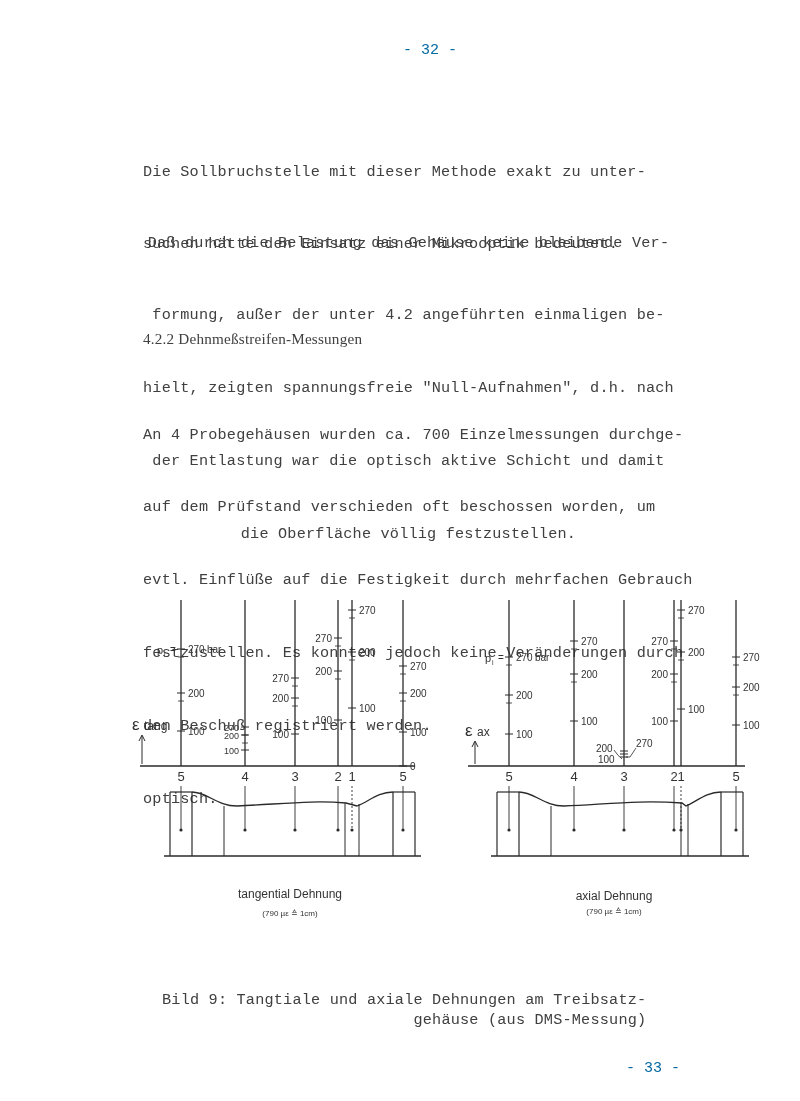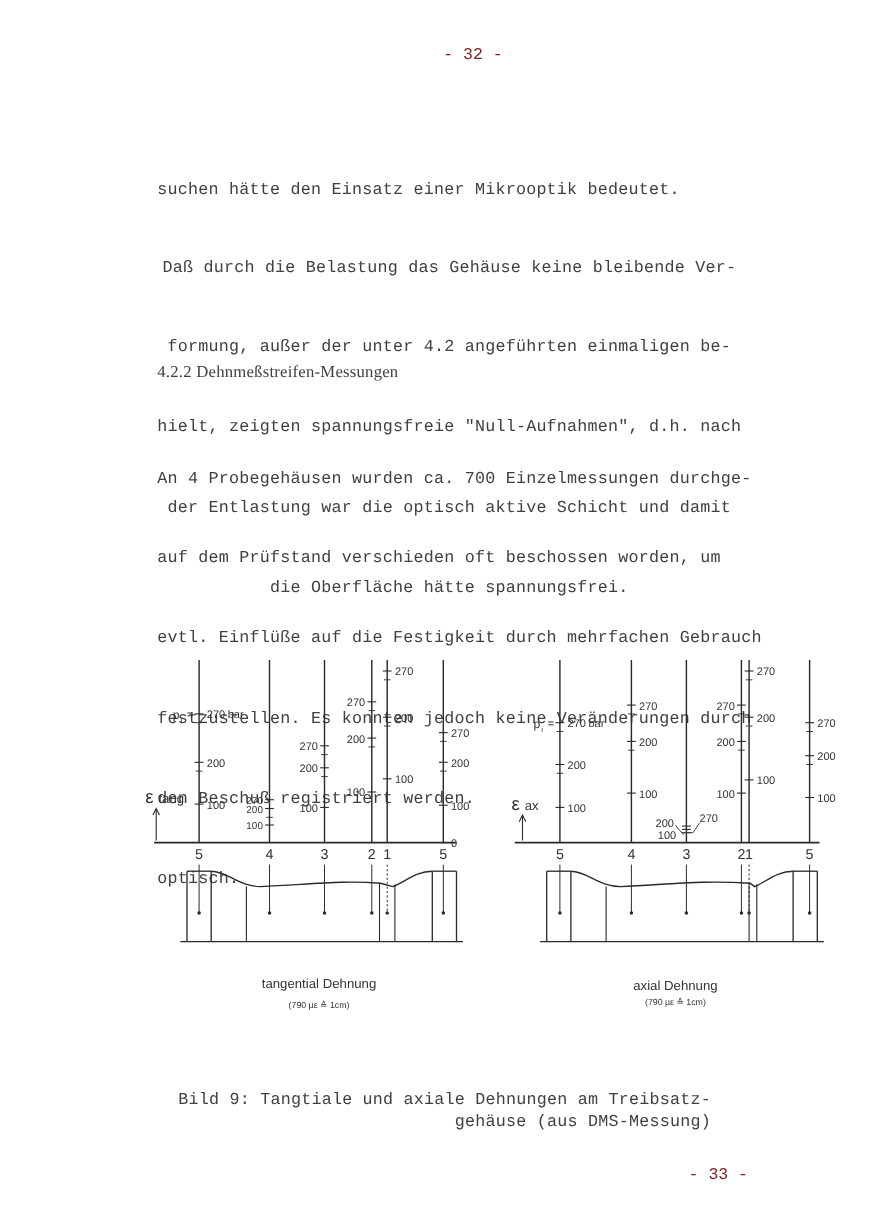--- a/index.html
+++ b/index.html
@@ -1,46 +1,47 @@
 <!DOCTYPE html>
 <html><head>
 <meta charset="utf-8">
 <style>
   html, body { margin: 0; padding: 0; background: #ffffff; }
   body { width: 800px; height: 1101px; position: relative; overflow: hidden; color: #3a3a3a; }
   .mono { font-family: "Liberation Mono", "DejaVu Sans Mono", monospace; font-size: 15.2px; letter-spacing: 0.2px; color: #404040; }
-  .pagenum { position: absolute; font-family: "Liberation Mono", monospace; font-size: 15px; color: #7f1d1d; }
+  .pagenum { position: absolute; font-family: "Liberation Mono", monospace; font-size: 15px; color: #0369a1; }
   #pn-top { left: 403px; top: 42px; }
   #pn-bottom { left: 626px; top: 1060px; text-align: center; }
   .para { position: absolute; left: 143px; line-height: 24.3px; white-space: pre; margin: 0; }
   .para div { white-space: pre; }
   #p1 { top: 111px; }
   #p2 { top: 182px; text-align: center; }
   #heading { top: 327px; font-family: Liberation Serif, serif; }
   #p3 { top: 374px; }
   #figure { position: absolute; left: 0; top: 590px; width: 800px; height: 350px; }
   #figure svg text { font-family: "Liberation Sans", "DejaVu Sans", sans-serif; fill: #333; }
   #caption { position: absolute; left: 162px; top: 990px; line-height: 20px; text-align: right; }
   #caption .indent { padding-left: 106px; }
 </style>
 </head>
 <body>
 
 <div id="pn-top" class="pagenum">- 32 -</div>
 
 <div id="p1" class="para mono">
+  <div>Die Sollbruchstelle mit dieser Methode exakt zu unter-</div>
   <div>suchen hätte den Einsatz einer Mikrooptik bedeutet.</div>
 </div>
 
 <div id="p2" class="para mono">
   <div>Daß durch die Belastung das Gehäuse keine bleibende Ver-</div>
   <div>formung, außer der unter 4.2 angeführten einmaligen be-</div>
   <div>hielt, zeigten spannungsfreie "Null-Aufnahmen", d.h. nach</div>
   <div>der Entlastung war die optisch aktive Schicht und damit</div>
-  <div>die Oberfläche hätte spannungsfrei.</div>
+  <div>die Oberfläche völlig festzustellen.</div>
 </div>
 
 <div id="heading" class="para mono">4.2.2 Dehnmeßstreifen-Messungen</div>
 
 <div id="p3" class="para mono">
   <div>An 4 Probegehäusen wurden ca. 700 Einzelmessungen durchge-</div>
   <div>auf dem Prüfstand verschieden oft beschossen worden, um</div>
   <div>evtl. Einflüße auf die Festigkeit durch mehrfachen Gebrauch</div>
   <div>festzustellen. Es konnten jedoch keine Veränderungen durch</div>
   <div>den Beschuß registriert werden.</div>

